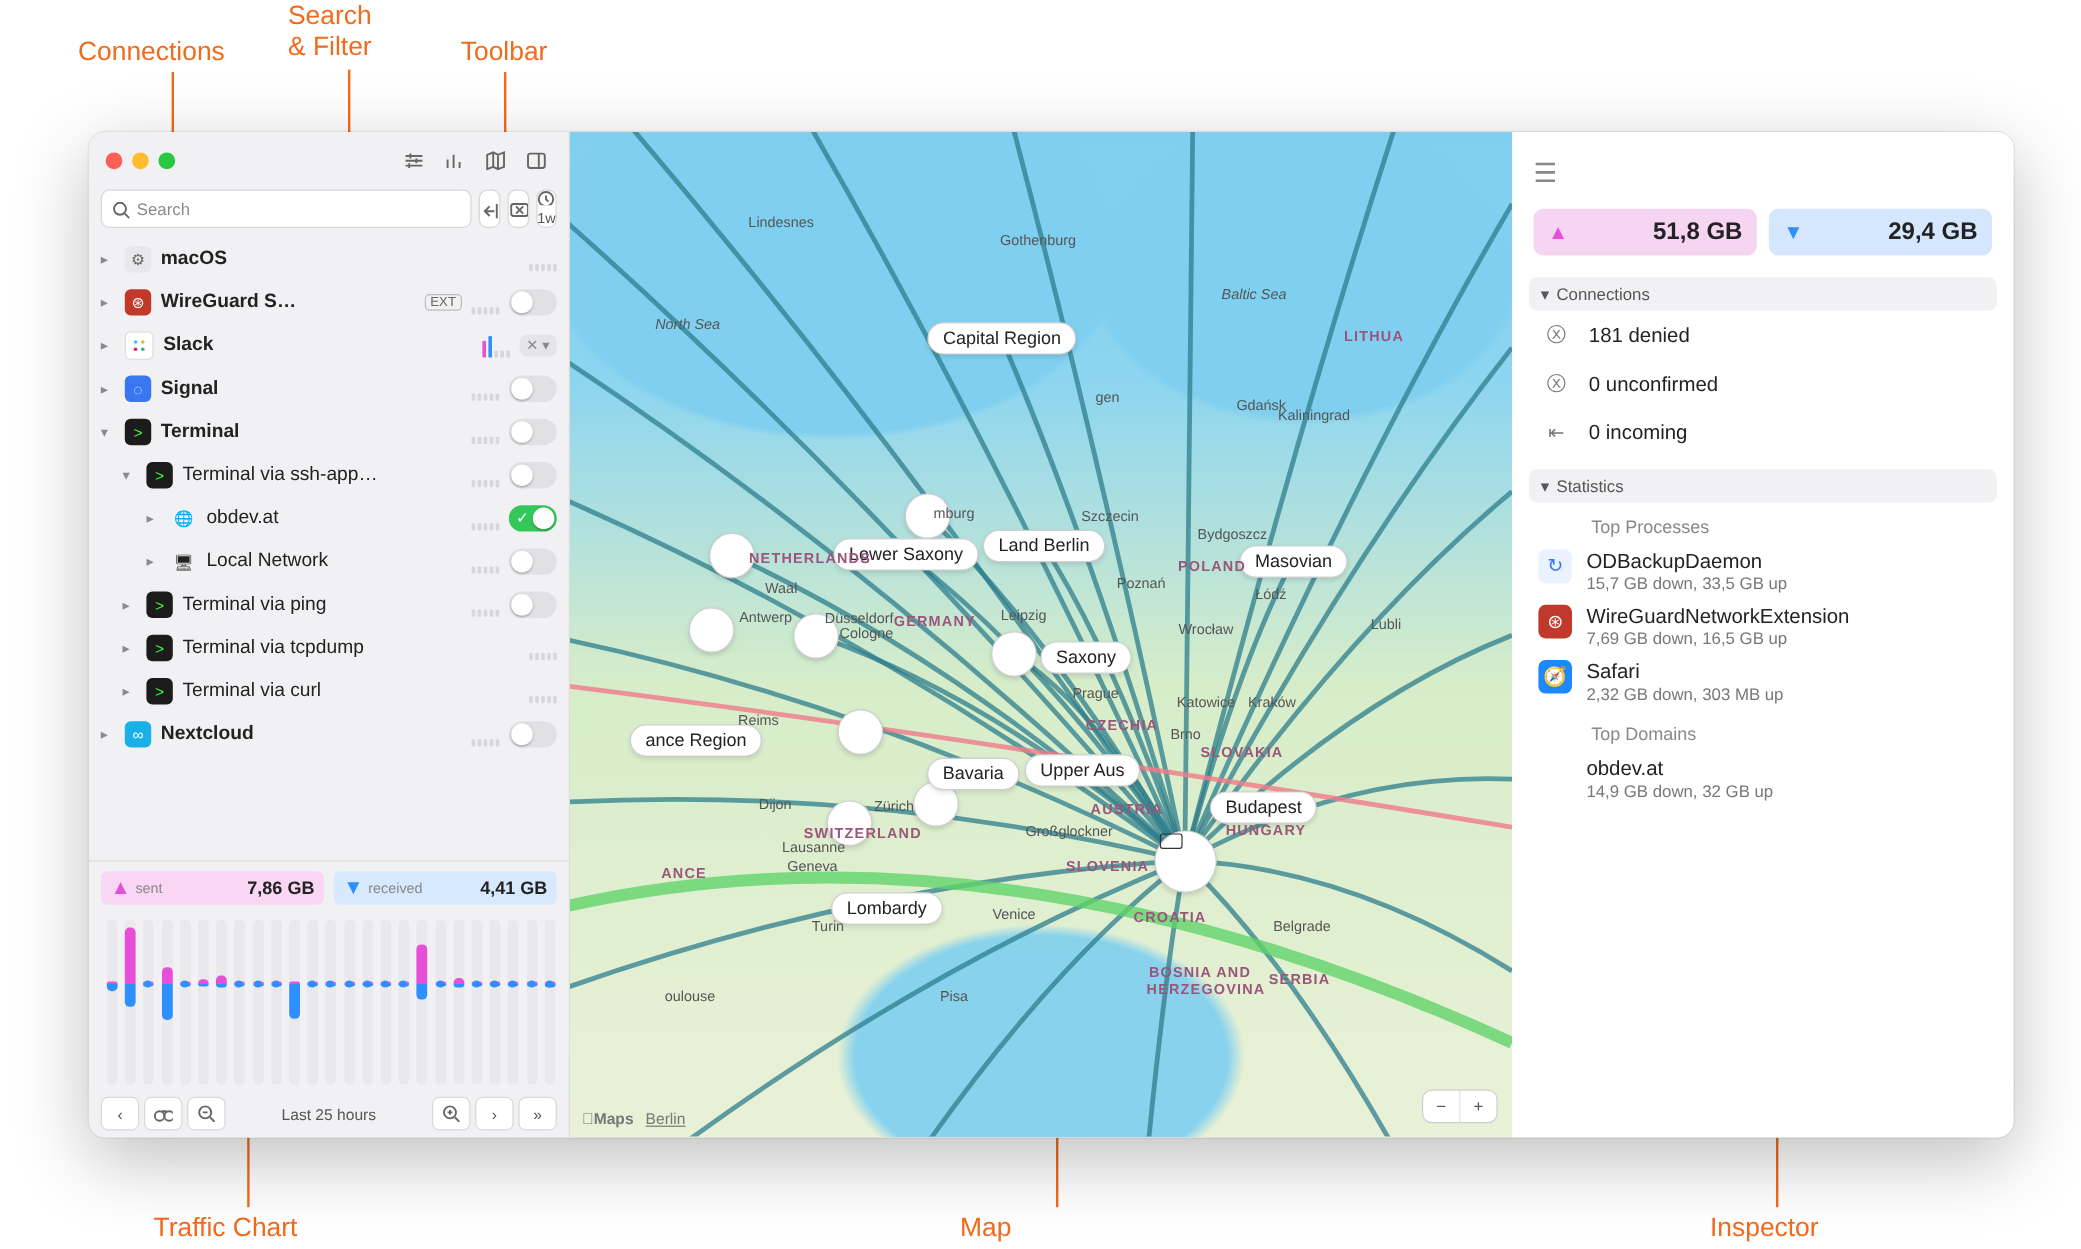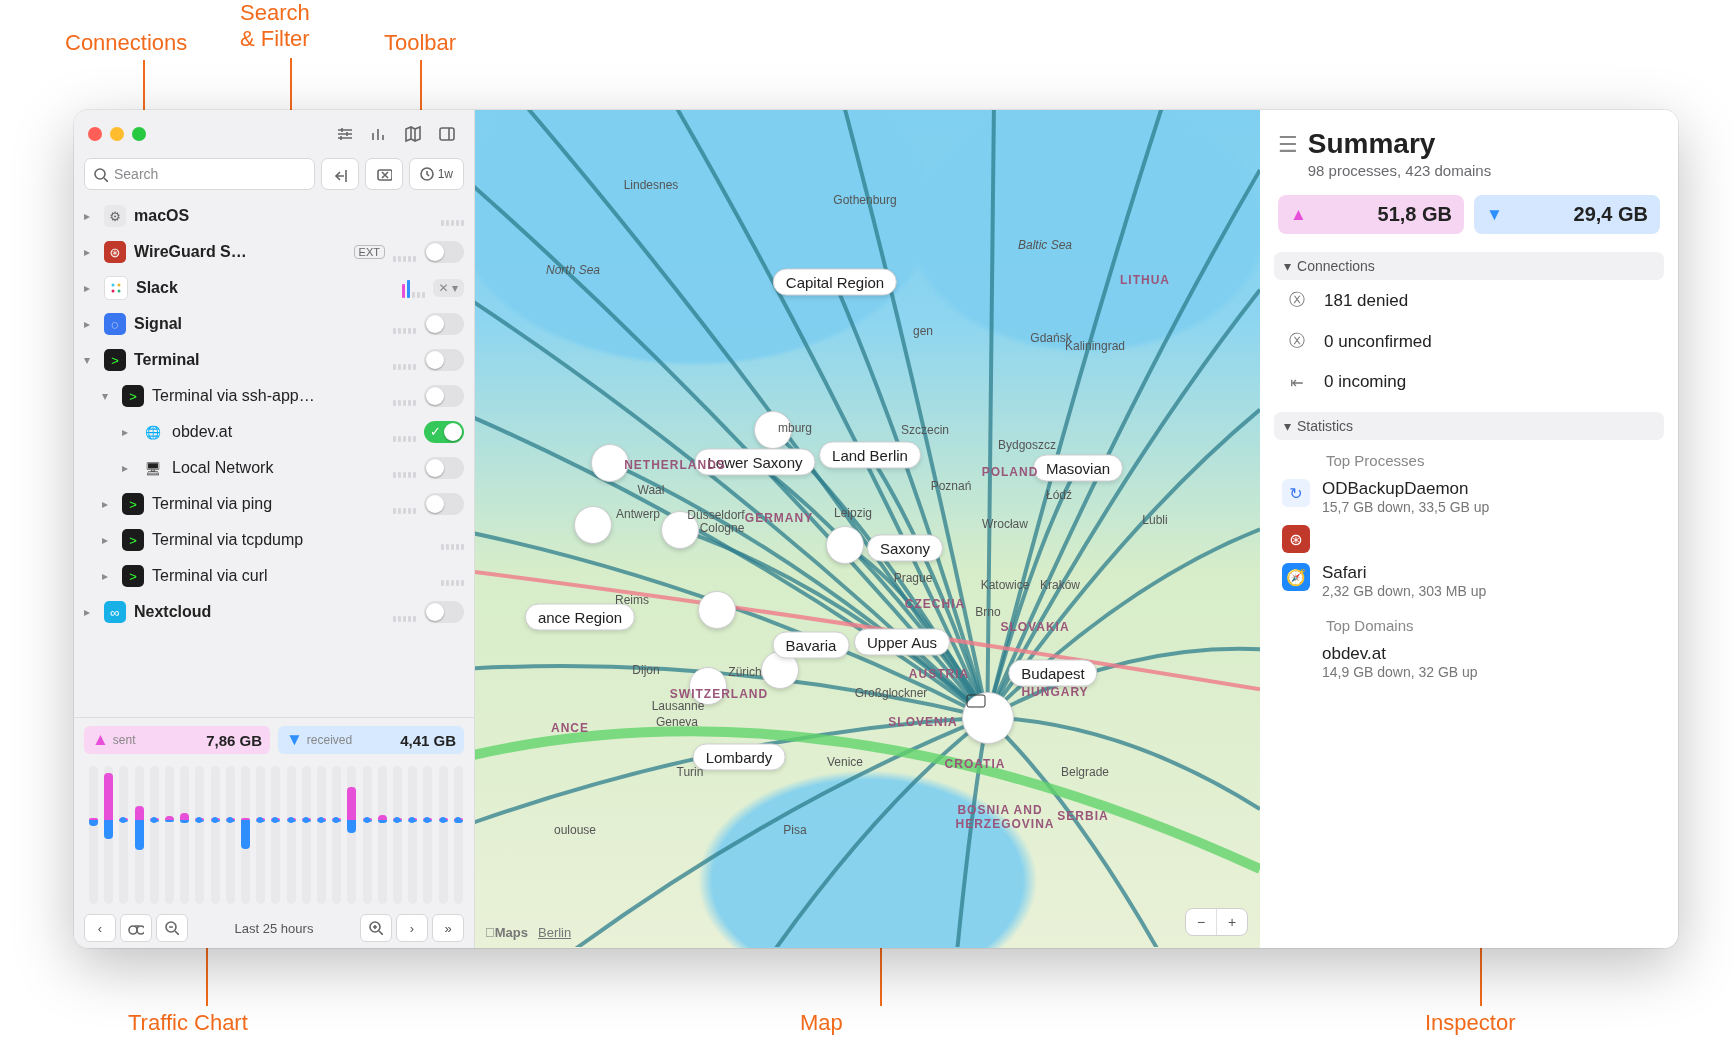--- a/index.html
+++ b/index.html
@@ -12,21 +12,21 @@
           box-shadow:0 18px 60px rgba(0,0,0,0.25), 0 0 0 1px rgba(0,0,0,0.07);background:#f5f5f7;display:flex;}
   
   .sidebar{width:400px;display:flex;flex-direction:column;background:#f1f1f3;border-right:1px solid #ddd;}
   .titlebar{height:48px;display:flex;align-items:center;padding:0 14px;gap:8px;}
   .traffic-dot{width:14px;height:14px;border-radius:50%;}
   .td-red{background:#ff5f57;} .td-yel{background:#febc2e;} .td-grn{background:#28c840;}
   .tb-spacer{flex:1;}
   .tb-btn{width:26px;height:26px;display:flex;align-items:center;justify-content:center;color:#555;border-radius:5px;}
   .searchrow{display:flex;align-items:center;gap:6px;padding:0 10px 8px 10px;}
   .searchbox{flex:1;height:30px;border:1px solid #d8d8db;border-radius:7px;background:#fff;display:flex;align-items:center;padding:0 8px;gap:6px;color:#8a8a8e;}
-  .pillbtn{height:30px;border:1px solid #d8d8db;border-radius:7px;background:#fff;display:flex;align-items:center;justify-content:center;padding:0 10px;color:#555;font-size:12px;gap:4px;}
+  .pillbtn{height:30px;border:1px solid #d8d8db;border-radius:7px;background:#fff;display:flex;align-items:center;justify-content:center;padding:0 0;color:#555;font-size:12px;gap:4px;flex-direction:column;}
   .conn-list{flex:1;overflow:auto;}
   .row{display:flex;align-items:center;height:36px;padding:0 10px;gap:8px;font-size:16px;}
   .row .chev{width:12px;color:#8a8a8e;font-size:12px;}
   .row .ic{width:22px;height:22px;border-radius:5px;display:flex;align-items:center;justify-content:center;font-size:13px;}
   .row .name{flex:1;white-space:nowrap;overflow:hidden;text-overflow:ellipsis;}
   .row.bold .name{font-weight:600;}
   .mini-bars{display:flex;align-items:flex-end;height:20px;gap:2px;}
   .mini-bars span{width:3px;background:#d7d7db;height:6px;border-radius:1px;}
   .mini-bars.s span:nth-child(1){background:#e84fd8;height:14px;}
   .mini-bars.s span:nth-child(2){background:#2f8fff;height:18px;}
@@ -669,24 +669,20 @@
         <div class="mcountry" style="left: 500px; top: 654px;">CROATIA</div>
         <div class="mcountry" style="left: 95px; top: 618px;">ANCE</div>
         <div class="mcountry" style="left: 525px; top: 700px;">BOSNIA AND</div>
         <div class="mcountry" style="left: 530px; top: 714px;">HERZEGOVINA</div>
         <div class="mcountry" style="left: 608px; top: 706px;">SERBIA</div>
       </div>
 
     <div class="insp">
       <div class="insp-head">
         <div class="ic">☰</div>
-        <div>
-          <h1>Summary</h1>
-          <div class="sub">98 processes, 423 domains</div>
-        </div>
       </div>
       <div class="totals">
         <div class="tot up">
           <span class="arrow" style="color:#e84fd8;">▲</span>
           <span>51,8 GB</span>
         </div>
         <div class="tot dn">
           <span class="arrow" style="color:#2f8fff;">▼</span>
           <span>29,4 GB</span>
         </div>
@@ -719,20 +715,24 @@
         <div id="top-procs">
             <div class="itm">
       <span class="ic ic-tl">↻</span>
       <div>
                 <div class="t1">ODBackupDaemon</div>
            <div class="t2">15,7 GB down, 33,5 GB up</div>
               </div>
             </div>
             <div class="itm">
       <span class="ic ic-wg">⊛</span>
+      <div>
+                <div class="t1">WireGuardNetworkExtension</div>
+           <div class="t2">7,69 GB down, 16,5 GB up</div>
+              </div>
             </div>
             <div class="itm">
       <span class="ic ic-sf">🧭</span>
       <div>
                 <div class="t1">Safari</div>
            <div class="t2">2,32 GB down, 303 MB up</div>
               </div>
             </div>
           </div>
         <h4 style="margin-top:18px;">Top Domains</h4>

